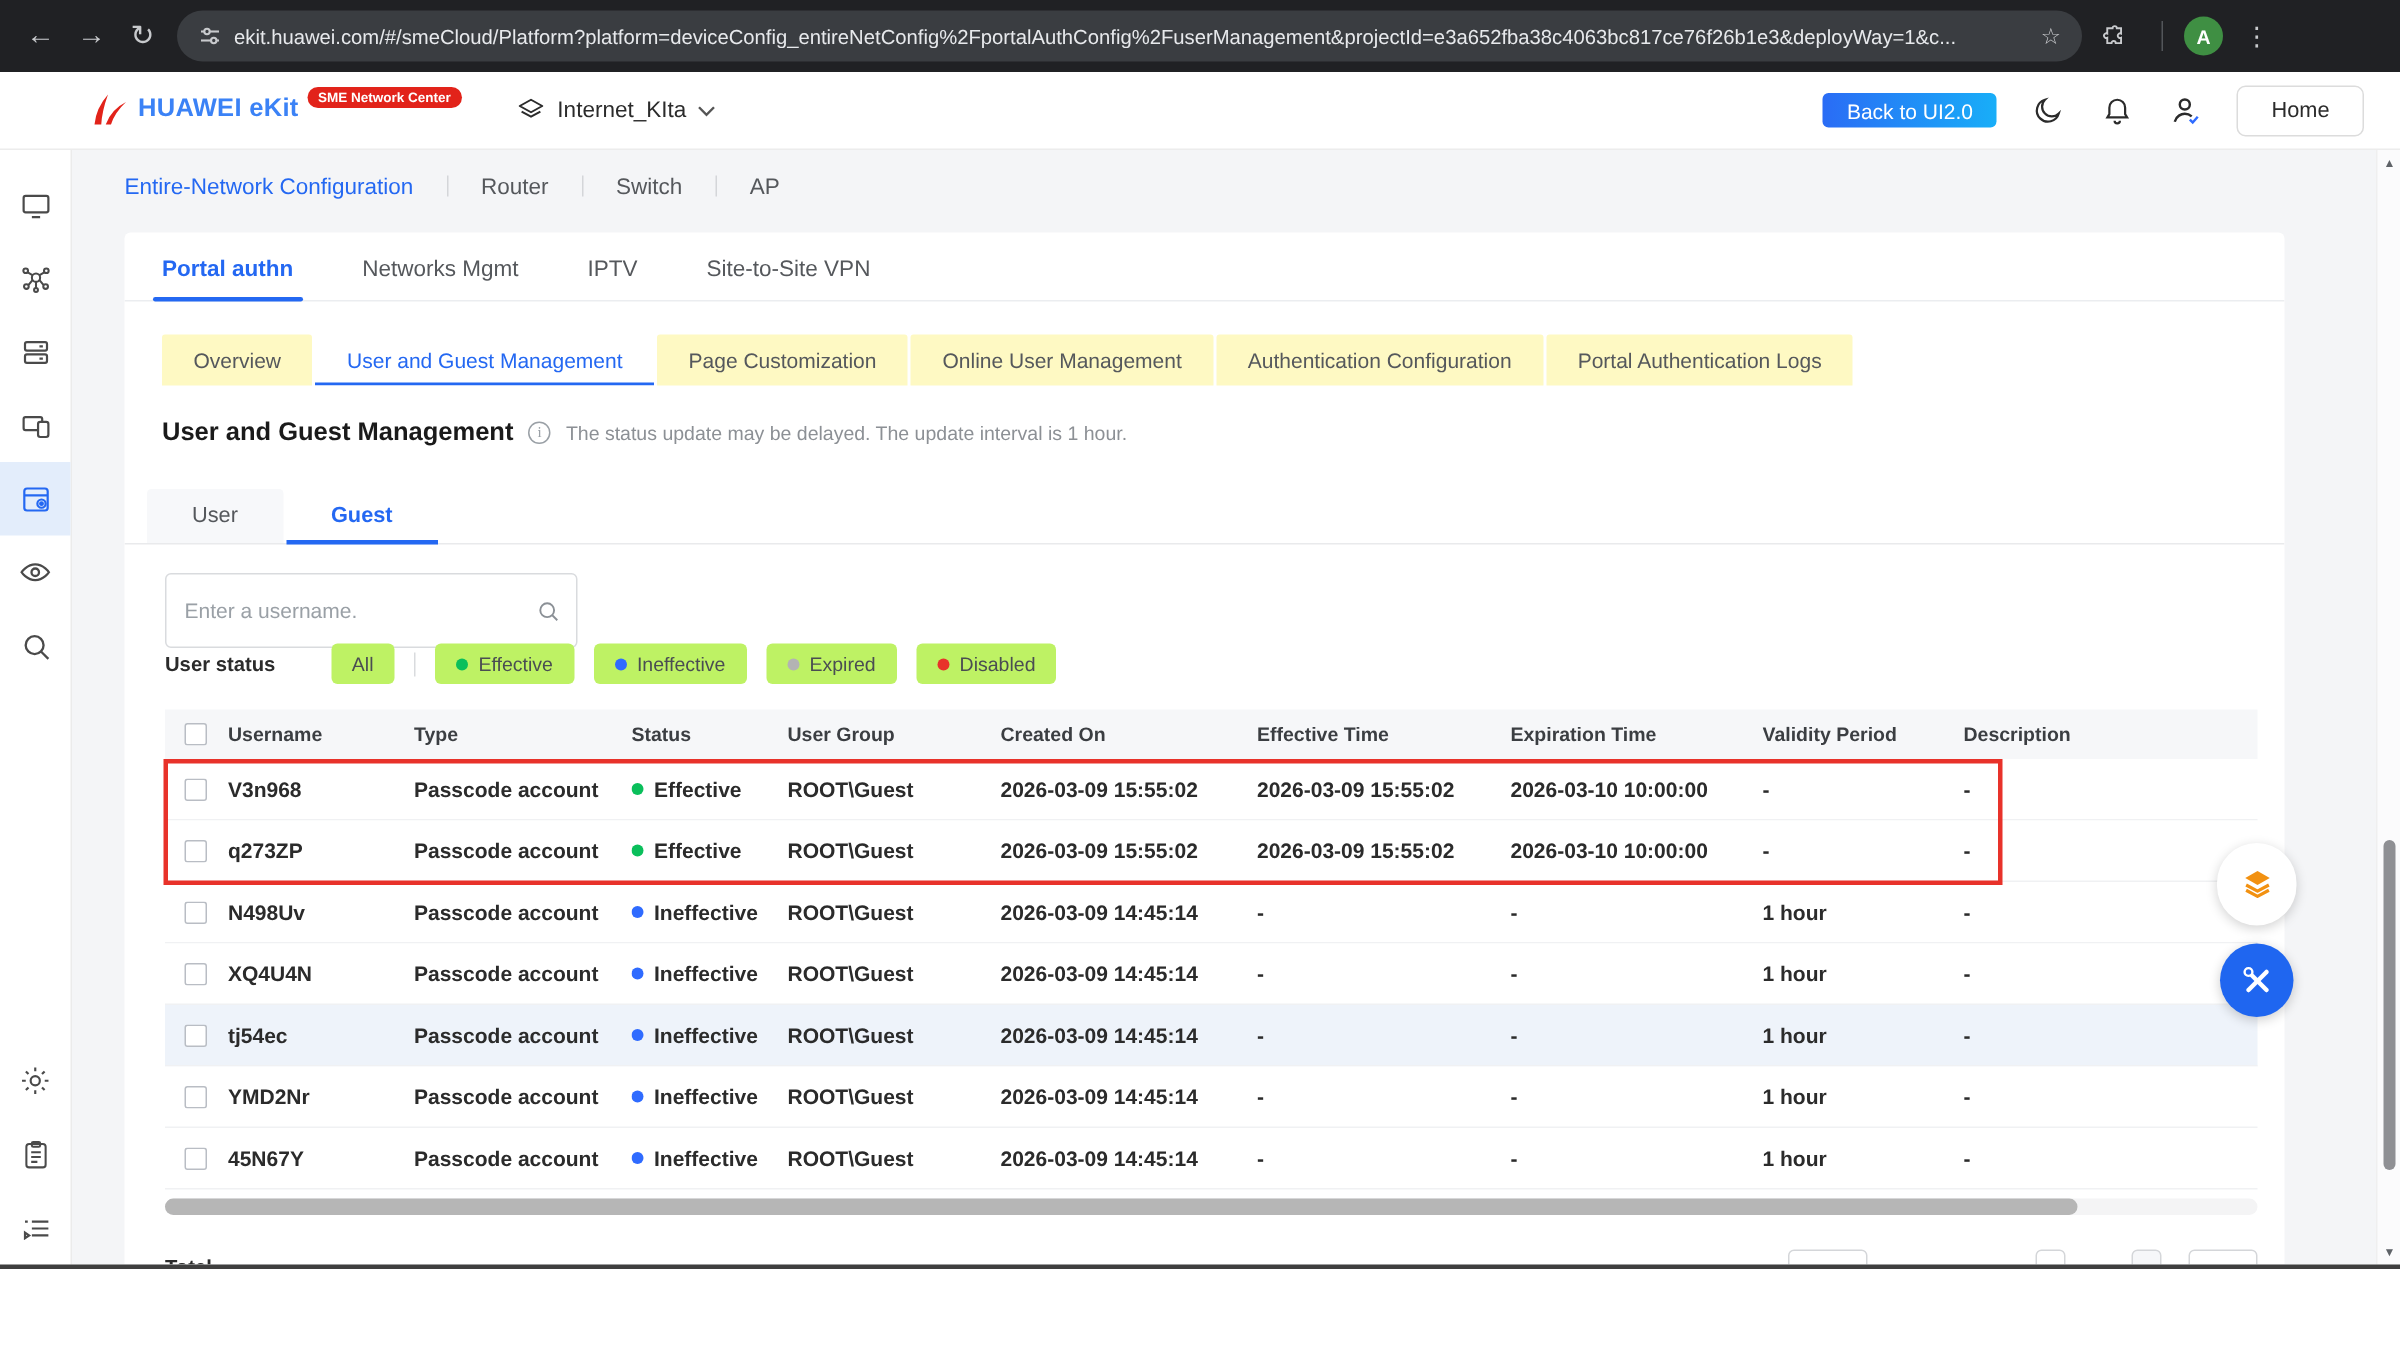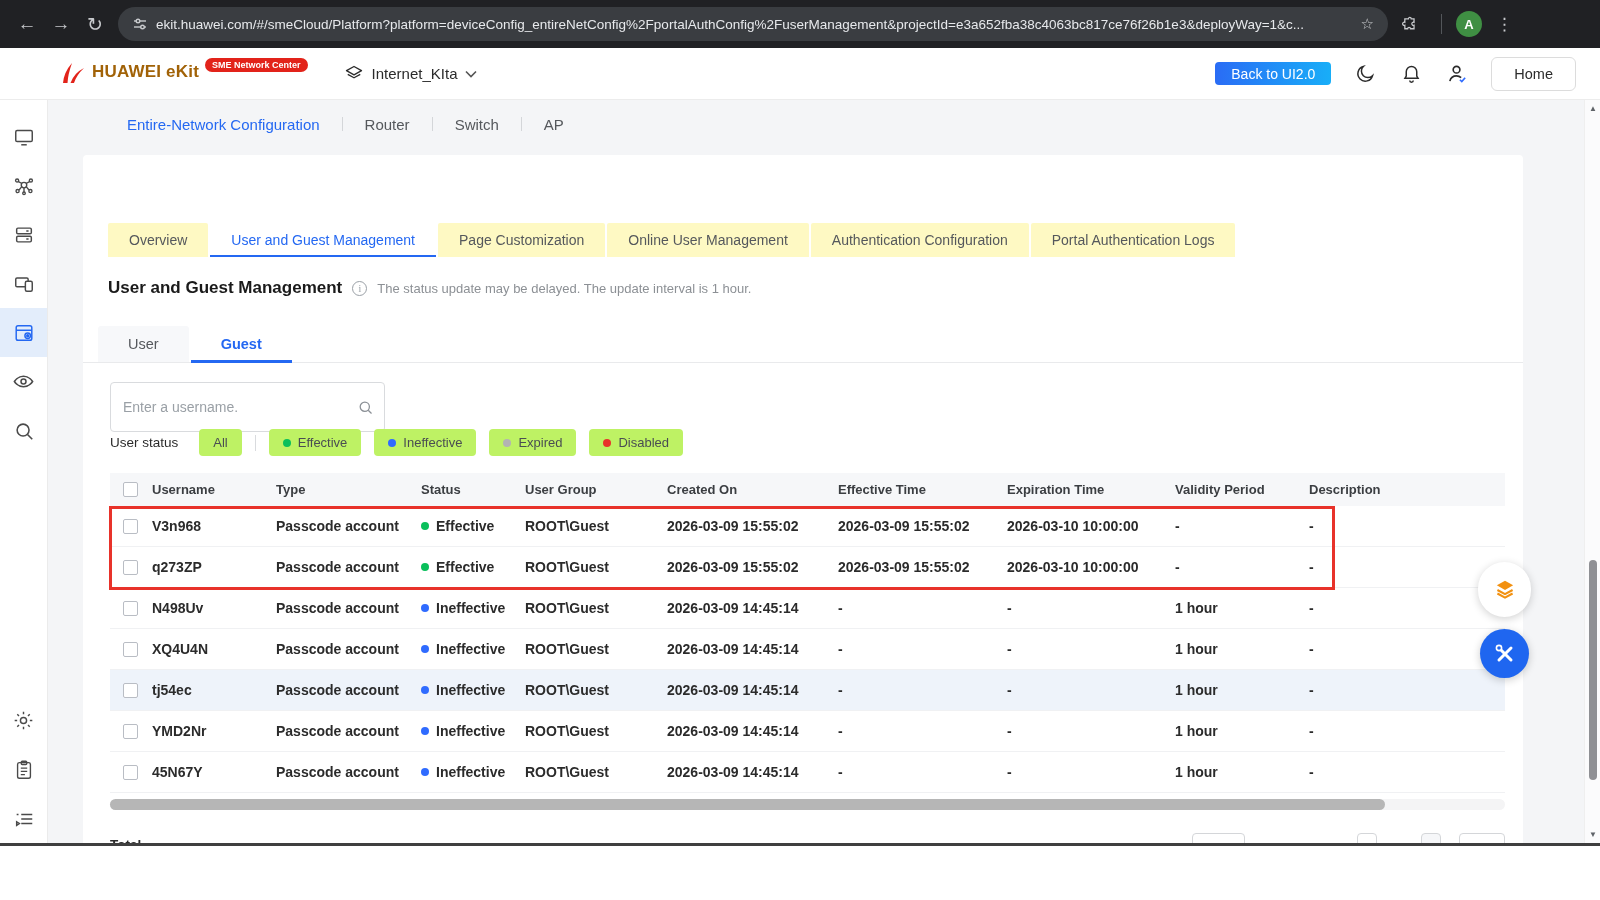--- a/index.html
+++ b/index.html
@@ -20,42 +20,42 @@
   .chrome-right { display:flex; align-items:center; margin-left:14px; gap:14px; }
   .divider-v { width:1px; height:20px; background:#53565a; }
   .avatar { width:26px; height:26px; border-radius:50%; background:#3f8f43; color:#fff;
     font-size:13px; font-weight:bold; display:flex; align-items:center; justify-content:center; }
   .kebab { color:#c8cacd; font-size:17px; letter-spacing:0; }
 
   
   .app-header { position:absolute; top:48px; left:0; width:1600px; height:52px; background:#fff;
     border-bottom:1px solid #ececec; display:flex; align-items:center; padding:0 24px 0 60px; }
   .brand { display:flex; align-items:flex-start; gap:6px; }
-  .brand-name { font-size:17px; font-weight:bold; color:#a16207; letter-spacing:.2px; }
+  .brand-name { font-size:17px; font-weight:bold; color:#3b82f6; letter-spacing:.2px; }
   .brand-badge { background:#e2231a; color:#fff; font-size:9px; font-weight:bold; padding:2px 7px;
     border-radius:9px; position:relative; top:-4px; white-space:nowrap; }
   .site-picker { display:flex; align-items:center; gap:8px; margin-left:36px; color:#2b2b2b; font-size:15px; }
   .hdr-right { margin-left:auto; display:flex; align-items:center; gap:22px; }
   .btn-back { height:23px; padding:0 16px; border:none; border-radius:4px; color:#fff; font-size:14px;
     background:linear-gradient(90deg,#2a6cf5,#18aef8); cursor:pointer; }
   .hdr-ico { width:24px; height:24px; display:flex; align-items:center; justify-content:center; color:#2b2b2b; }
   .btn-home { height:34px; padding:0 22px; background:#fff; border:1px solid #dcdcdc; border-radius:6px;
     font-size:14.5px; color:#2b2b2b; }
 
   
   .side-nav { position:absolute; top:100px; left:0; width:48px; height:743px; background:#fff;
     border-right:1px solid #ebebeb; display:flex; flex-direction:column; align-items:stretch; padding-top:12px; }
   .side-item { height:49px; display:flex; align-items:center; justify-content:center; color:#4a4a4a; }
   .side-item.active { background:#e3edfb; color:#2468f2; }
   .side-item svg { stroke:currentColor; }
   .side-spacer { flex:1; }
 
   
   .main { position:absolute; top:100px; left:48px; width:1552px; height:743px; background:#f4f5f7; overflow:hidden; }
-  .topnav { position:absolute; top:10px; left:35px; display:flex; align-items:center; gap:0; height:28px;margin-left:44px; }
+  .topnav { position:absolute; top:10px; left:35px; display:flex; align-items:center; gap:0; height:28px; }
   .topnav-item { font-size:15px; color:#55585c; padding:0 22px; }
   .topnav-item:first-child { padding-left:0; }
   .topnav-item.active { color:#2468f2; }
   .topnav-sep { width:1px; height:14px; background:#d4d6d9; }
 
   .card { position:absolute; top:55px; left:35px; width:1440px; height:688px; background:#fff;
     border-radius:4px 4px 0 0; overflow:hidden; }
 
   
   .tabs { position:absolute; top:8px; left:0; width:1440px; height:38px; border-bottom:1px solid #ebedf0;
@@ -94,21 +94,21 @@
     font-family:"Liberation Sans",sans-serif; }
   .search-box input::placeholder { color:#9aa0a6; }
   .actions { margin-left:auto; display:flex; gap:10px; }
   .btn { height:33px; padding:0 21px; border-radius:4px; font-size:14px; display:flex; align-items:center; }
   .btn.disabled { background:#f5f5f6; border:1px solid #e6e7e9; color:#bcbec2; }
   .btn.normal { background:#fff; border:1px solid #d4d6d9; color:#2b2b2b; }
   .btn.primary { background:#1f66f0; border:1px solid #1f66f0; color:#fff; padding:0 30px; }
 
   
   .filter-row { position:absolute; top:274px; left:27px; display:flex; align-items:center; gap:13px; }
-  .filter-label { font-size:13.5px; font-weight:normal; color:#2b2b2b; margin-right:8px; }
+  .filter-label { font-size:13.5px; font-weight:bold; color:#2b2b2b; margin-right:24px; }
   .chip { background:#bef264; border-radius:4px; padding:6px 14px; font-size:13px; color:#4a4d52;
     display:flex; align-items:center; gap:7px; }
   .chip .dot { width:8px; height:8px; border-radius:50%; }
   .chip-sep { width:1px; height:16px; background:#d9dbde; }
 
   
   .table { position:absolute; top:318px; left:27px; width:1395px; }
   .thead, .trow { display:grid;
     grid-template-columns:42px 124px 145px 104px 142px 171px 169px 168px 134px 1fr; align-items:center; }
   .thead { height:33px; background:#f6f7f9; font-size:13px; font-weight:bold; color:#3b3e42; }
@@ -308,20 +308,26 @@
       <span class="topnav-sep"></span>
       <span class="topnav-item">Router</span>
       <span class="topnav-sep"></span>
       <span class="topnav-item">Switch</span>
       <span class="topnav-sep"></span>
       <span class="topnav-item">AP</span>
     </div>
 
     <div class="card">
 
+      <div class="tabs">
+        <span class="tab active">Portal authn</span>
+        <span class="tab">Networks Mgmt</span>
+        <span class="tab">IPTV</span>
+        <span class="tab">Site-to-Site VPN</span>
+      </div>
 
       <div class="subtabs">
         <span class="subtab">Overview</span>
         <span class="subtab active">User and Guest Management</span>
         <span class="subtab">Page Customization</span>
         <span class="subtab">Online User Management</span>
         <span class="subtab">Authentication Configuration</span>
         <span class="subtab">Portal Authentication Logs</span>
       </div>
 

